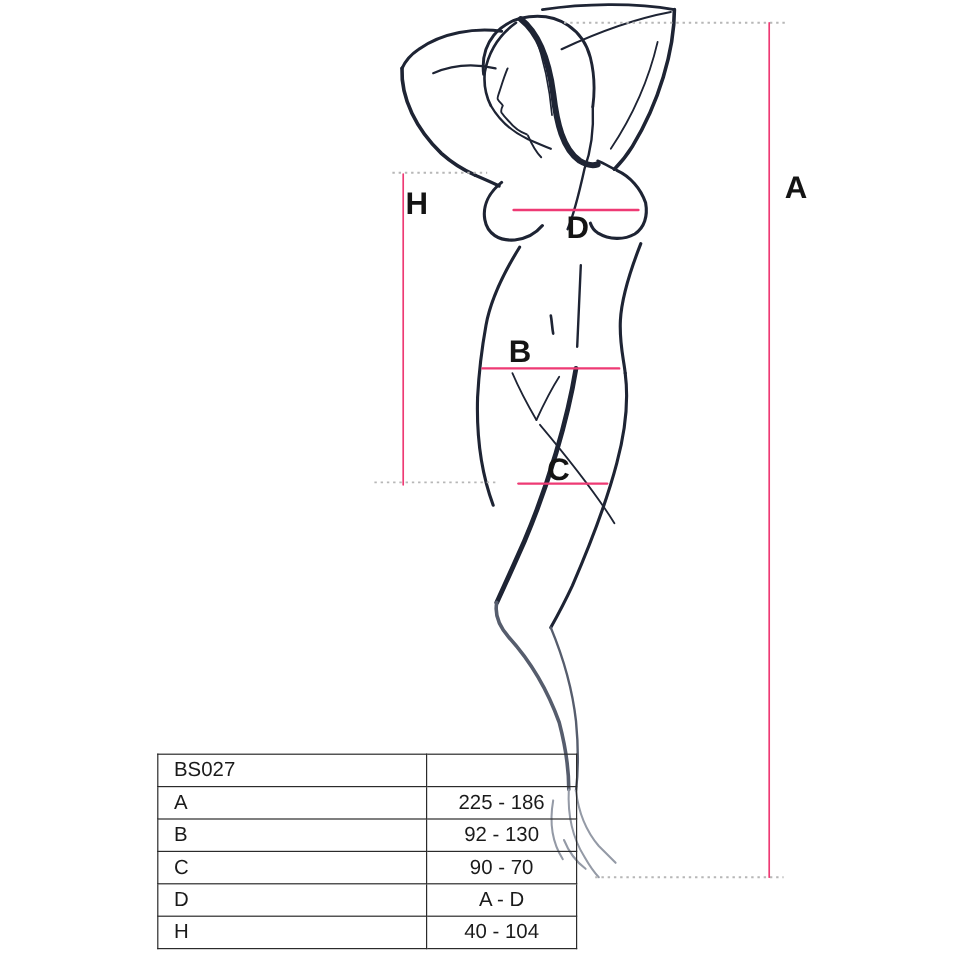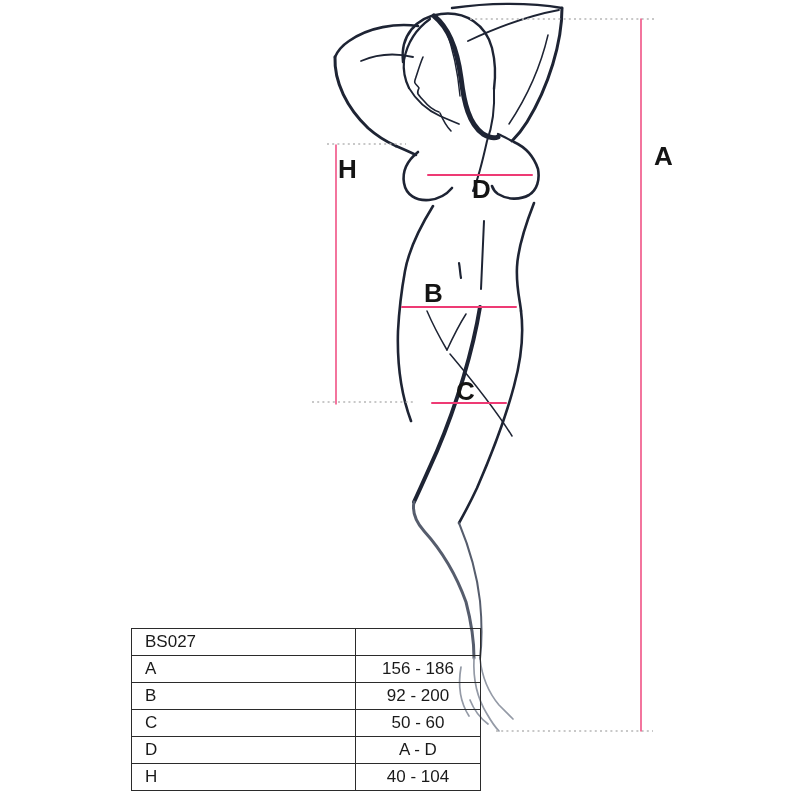--- a/index.html
+++ b/index.html
@@ -110,29 +110,29 @@
   <div class="measure-label" style="left:456px;top:378px;">C</div>
 
   <table class="size-table">
     <tbody>
       <tr>
         <td class="col-name">BS027</td>
         <td class="col-val val"></td>
       </tr>
       <tr>
         <td class="col-name">A</td>
-        <td class="col-val val">156 - 186</td>
+        <td class="col-val val">225 - 186</td>
       </tr>
       <tr>
         <td class="col-name">B</td>
-        <td class="col-val val">92 - 200</td>
+        <td class="col-val val">92 - 130</td>
       </tr>
       <tr>
         <td class="col-name">C</td>
-        <td class="col-val val">50 - 60</td>
+        <td class="col-val val">90 - 70</td>
       </tr>
       <tr>
         <td class="col-name">D</td>
         <td class="col-val val">A - D</td>
       </tr>
       <tr>
         <td class="col-name">H</td>
         <td class="col-val val">40 - 104</td>
       </tr>
     </tbody>

